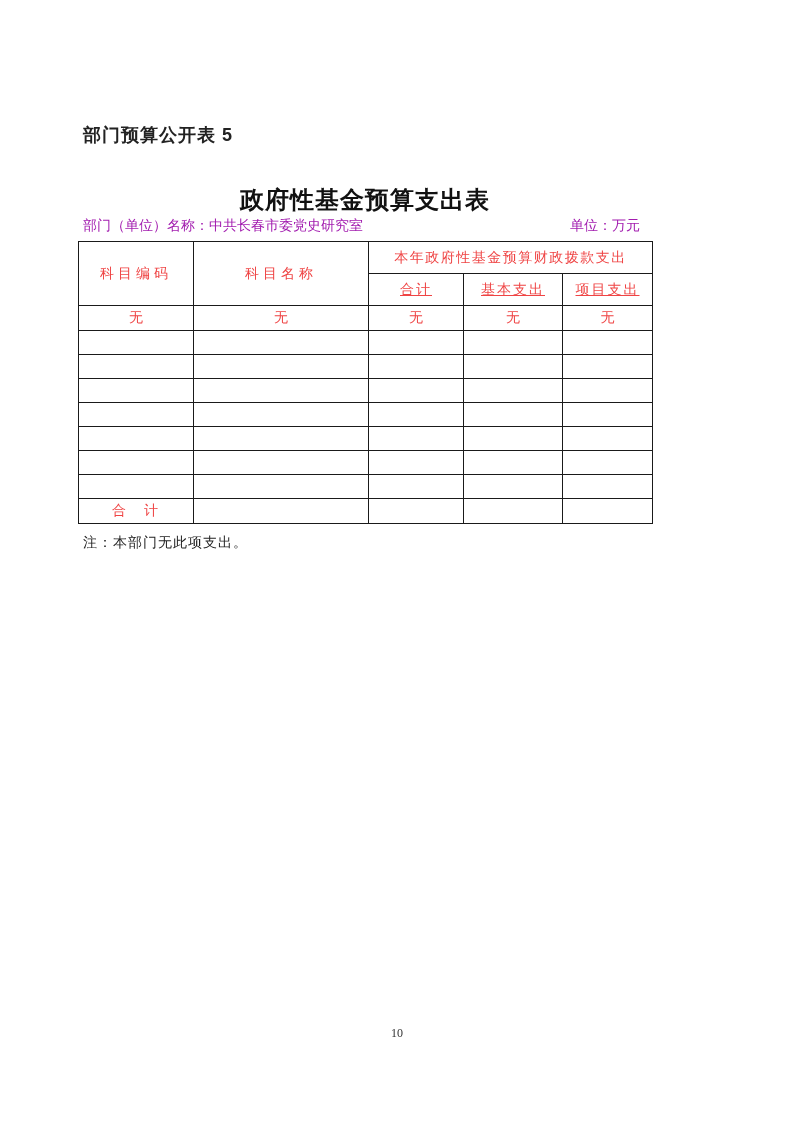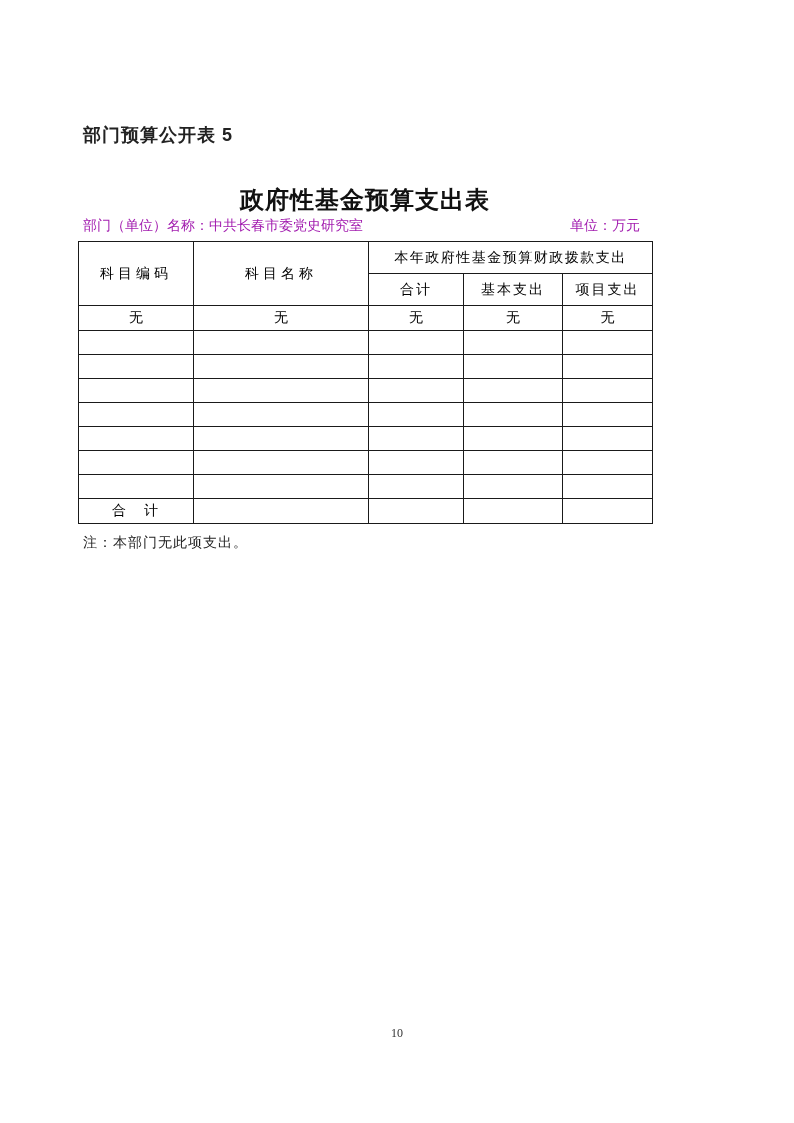--- a/index.html
+++ b/index.html
@@ -58,25 +58,25 @@
   table.budget th,
   table.budget td {
     border: 1px solid #1a1a1a;
     text-align: center;
     vertical-align: middle;
     font-size: 14px;
     font-weight: normal;
     padding: 0;
     overflow: hidden;
     white-space: nowrap;
-    color: #000000;
+    color: #ef4444;
   }
   table.budget thead th { letter-spacing: 4px; }
   table.budget thead th.group-th { letter-spacing: 1.5px; }
-  table.budget thead th.sub-th { letter-spacing: 2px; }
+  table.budget thead th.sub-th { letter-spacing: 2px; text-decoration: underline; }
   table.budget thead tr { height: 32px; }
   table.budget tbody tr { height: 24px; }
   table.budget tbody tr:first-child { height: 25px; }
   table.budget tfoot tr { height: 25px; }
   table.budget tfoot td { border-top-width: 1.5px; }
   .total-label {
     font-weight: bold;
     font-size: 15px;
     letter-spacing: 2px;
     color: #111;

